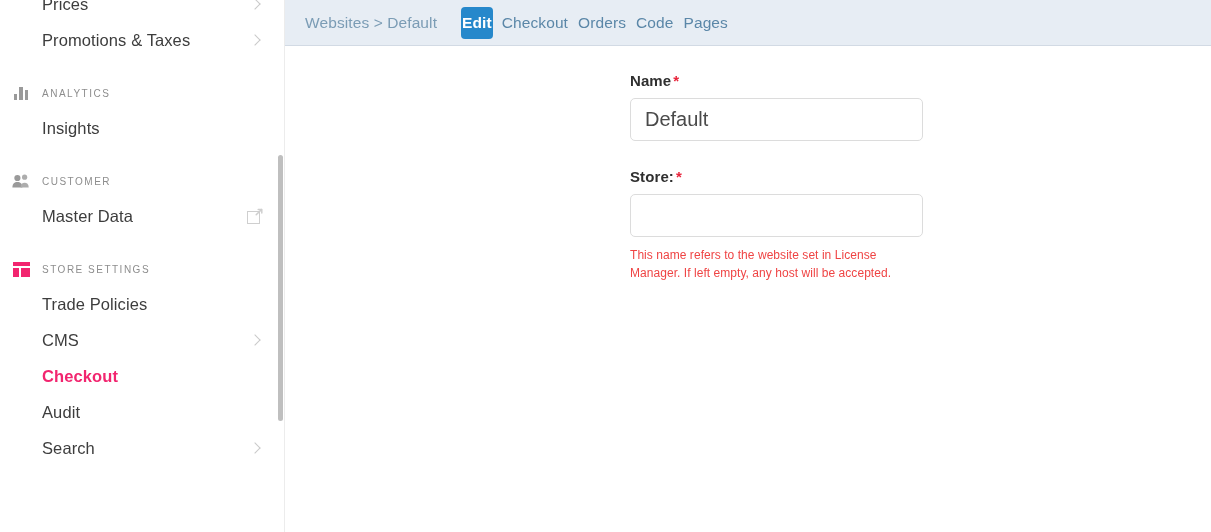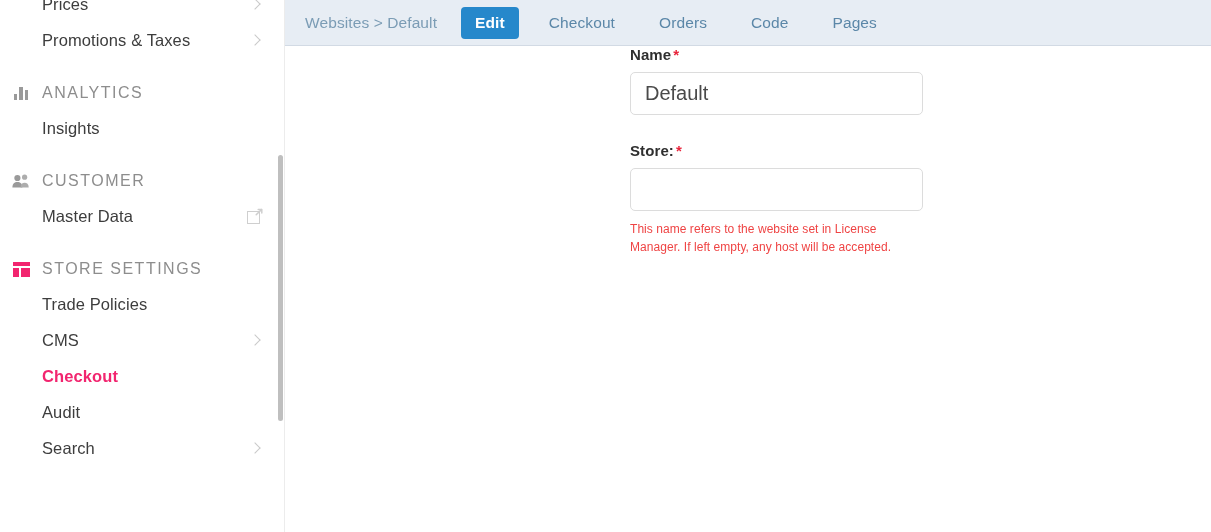--- a/index.html
+++ b/index.html
@@ -92,21 +92,21 @@
   .group-header .gicon {
     width: 20px;
     height: 20px;
     flex: 0 0 20px;
     margin-right: 11px;
     display: flex;
     align-items: center;
     justify-content: center;
   }
   .group-header .gtitle {
-    font-size: 16px;
+    font-size: 10px;
     letter-spacing: 1.5px;
     color: #8d8d8d;
     font-weight: 400;
     text-transform: uppercase;
     white-space: nowrap;
   }
 
   
   .ic-bars { display: flex; align-items: flex-end; gap: 2px; height: 14px; }
   .ic-bars i { display: block; width: 3.5px; background: #9a9a9a; }
@@ -164,35 +164,36 @@
   .breadcrumb {
     font-size: 15.5px;
     color: #7b9cb5;
     margin-right: 16px;
     white-space: nowrap;
     letter-spacing: 0.1px;
   }
   .tab {
     font-size: 15.5px;
     color: #5b87a8;
-    padding: 7px 14px;
+    padding: 7px 1px;
     border-radius: 4px;
     cursor: pointer;
     white-space: nowrap;
     font-weight: 400;
     letter-spacing: 0.1px;
-    margin-right: 8px;
+    margin-right: 0;
   }
   .tab.active {
     background: #2688cb;
     color: #ffffff;
     font-weight: 700;
   }
 
   .form-area {
+    padding-top: 26px;
     padding-left: 345px;
   }
   .field-block { margin-bottom: 2px; }
   .field-label {
     font-size: 15px;
     font-weight: 700;
     color: #2f2f2f;
     margin-bottom: 9px;
     display: block;
     letter-spacing: 0.1px;

